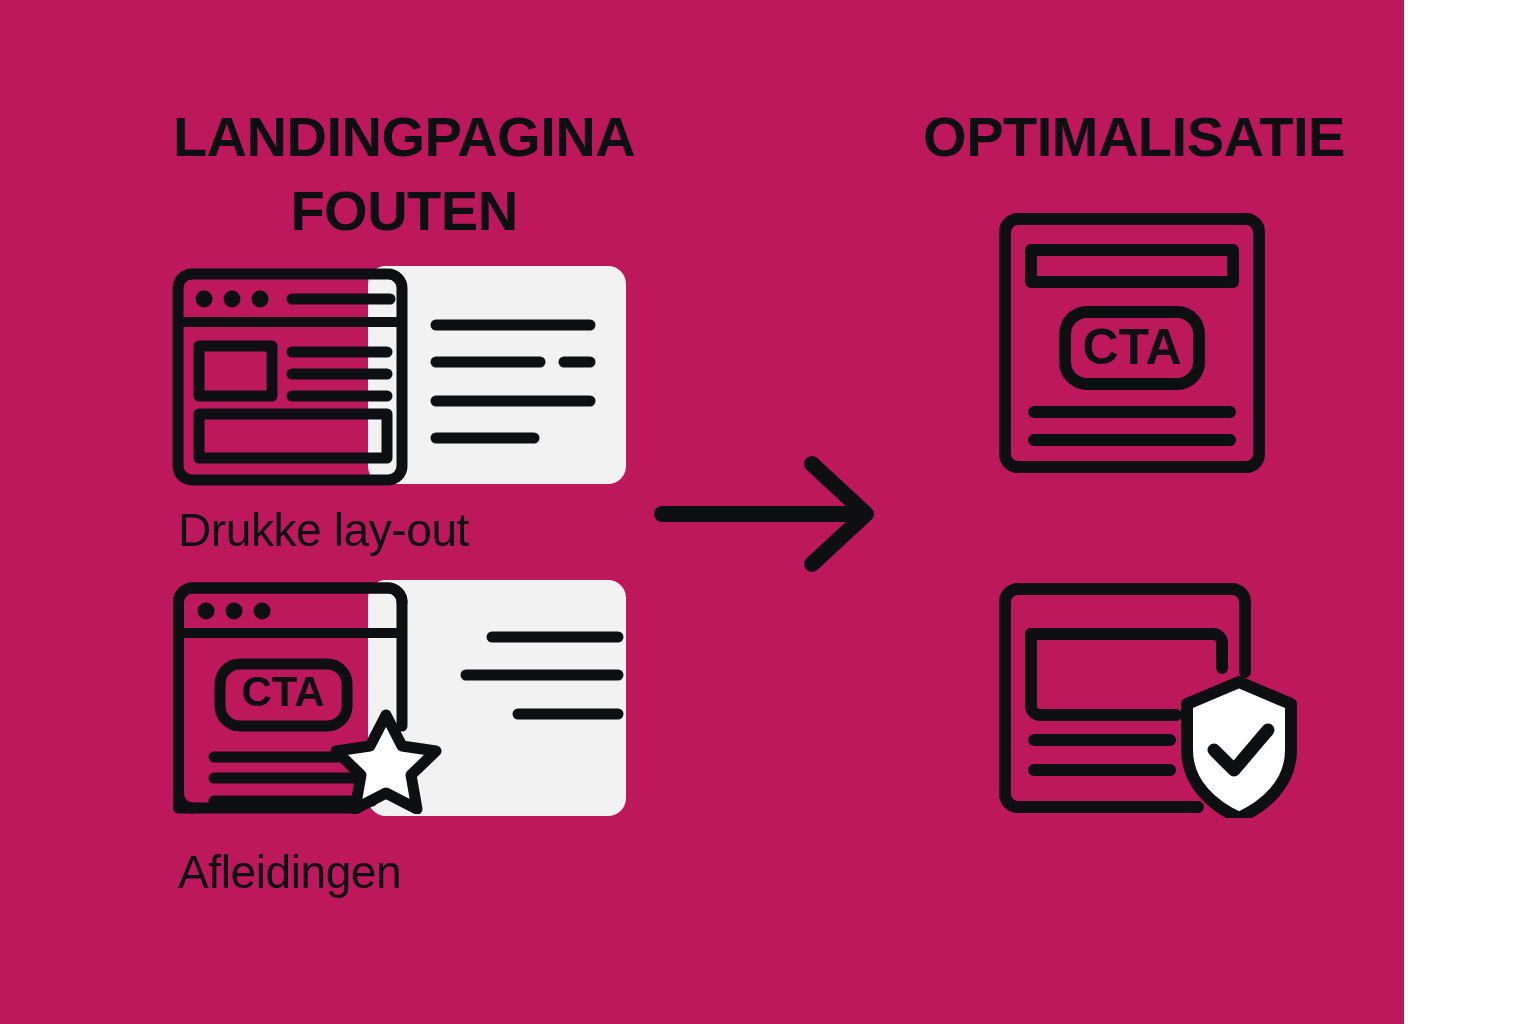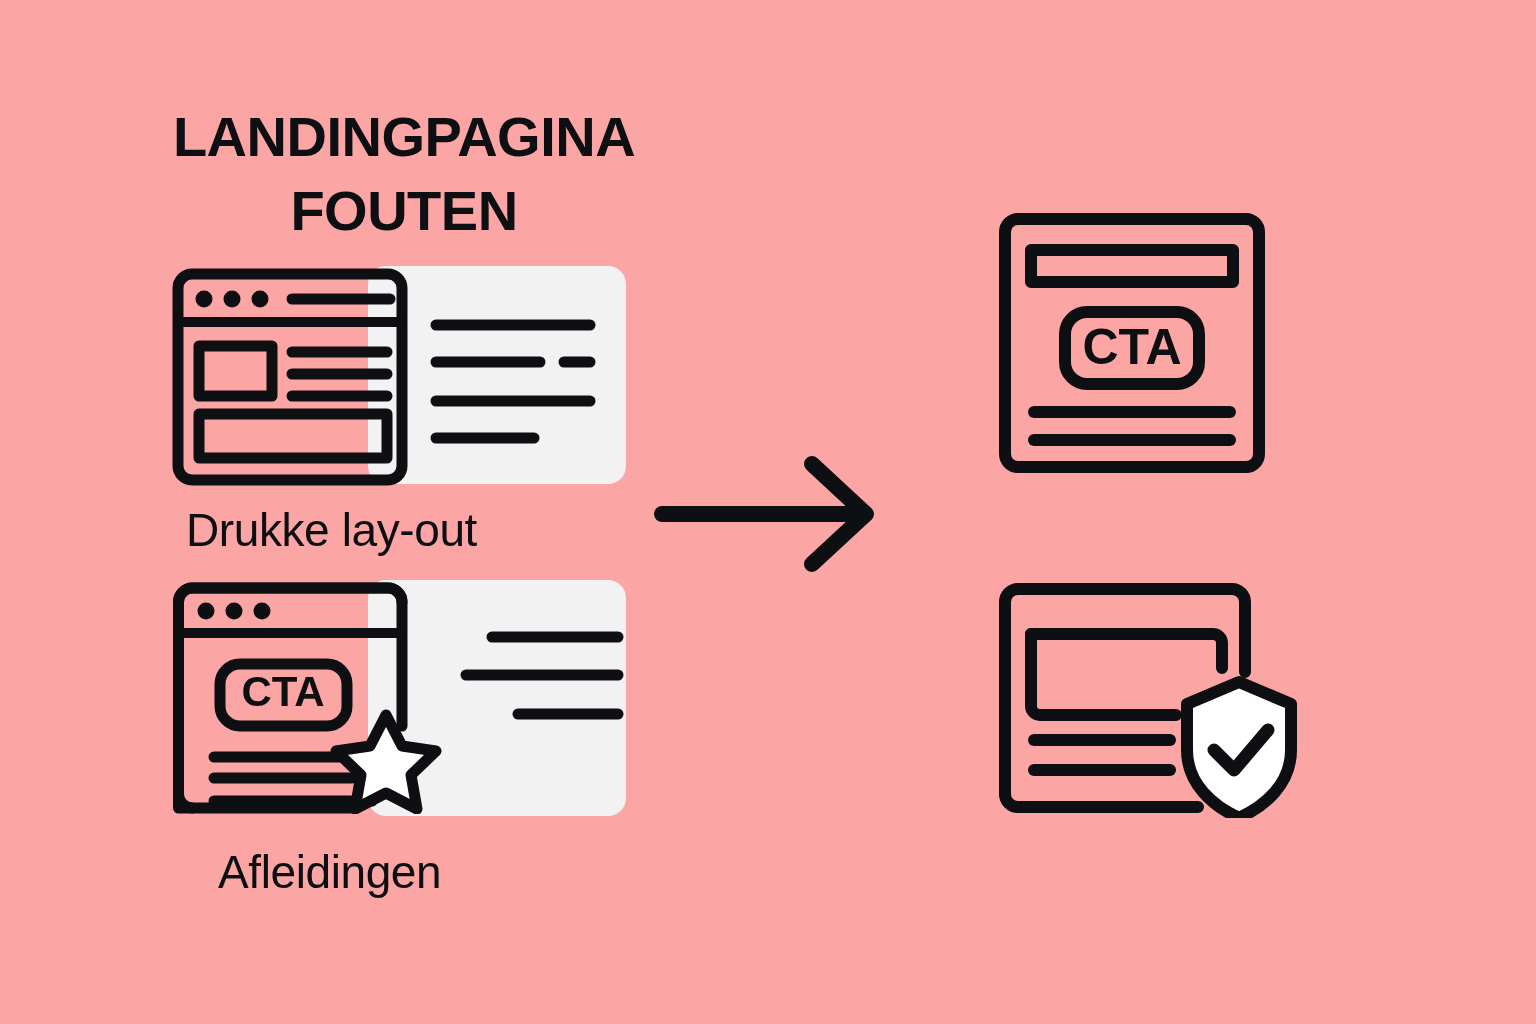--- a/index.html
+++ b/index.html
@@ -7,23 +7,23 @@
     margin: 0;
     padding: 0;
     background: #ffffff;
   }
   body {
     font-family: "Liberation Sans", sans-serif;
     -webkit-font-smoothing: antialiased;
   }
   #canvas {
     position: relative;
-    width: 1536px;
+    width: 1404px;
     height: 1024px;
-    background: #fca5a5;
+    background: #be185d;
     overflow: hidden;
     text-decoration: underline;
   }
 
   
   .headline {
     position: absolute;
     font-weight: 800;
     font-size: 56px;
     letter-spacing: -0.5px;
@@ -45,22 +45,22 @@
 
   
   .caption {
     position: absolute;
     font-size: 46px;
     font-weight: 400;
     color: #0d0f12;
     letter-spacing: -0.4px;
     white-space: nowrap;
   }
-  #caption-busy      { left: 178px; top: 503px; margin-left: 8px; }
-  #caption-distract  { left: 178px; top: 845px; margin-left: 40px; }
+  #caption-busy      { left: 178px; top: 503px; }
+  #caption-distract  { left: 178px; top: 845px; }
   #caption-cta       { left: 952px; top: 503px; }
   #caption-trust     { left: 857px; top: 845px; }
 
   
   .gray-card {
     position: absolute;
     background: #f2f2f2;
     border-radius: 18px;
   }
   #gray-card-1 { left: 368px; top: 266px; width: 258px; height: 218px; }
@@ -79,20 +79,21 @@
   #arrow-transition   { left: 652px; top: 452px;  width: 232px; height: 124px; }
 </style>
 </head>
 <body>
 
 <div id="canvas">
 
   <div class="headline" id="headline-left">LANDINGPAGINA
 FOUTEN</div>
 
+  <div class="headline" id="headline-right">OPTIMALISATIE</div>
 
   <div class="gray-card" id="gray-card-1"></div>
   <div class="gray-card" id="gray-card-2"></div>
 
   <svg class="icon-svg" id="icon-busy-layout" viewBox="0 0 242 220">
     <g fill="none" stroke="#0d0f12" stroke-linecap="round" stroke-linejoin="round">
 
       <rect x="6" y="6" width="224" height="206" rx="14" stroke-width="11"></rect>
 
       <line x1="7" y1="54" x2="229" y2="54" stroke-width="10"></line>

